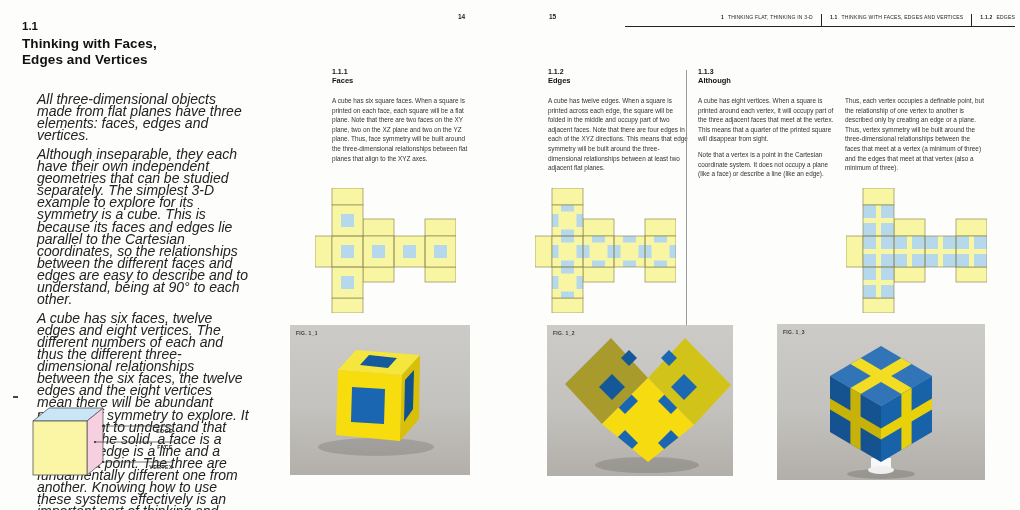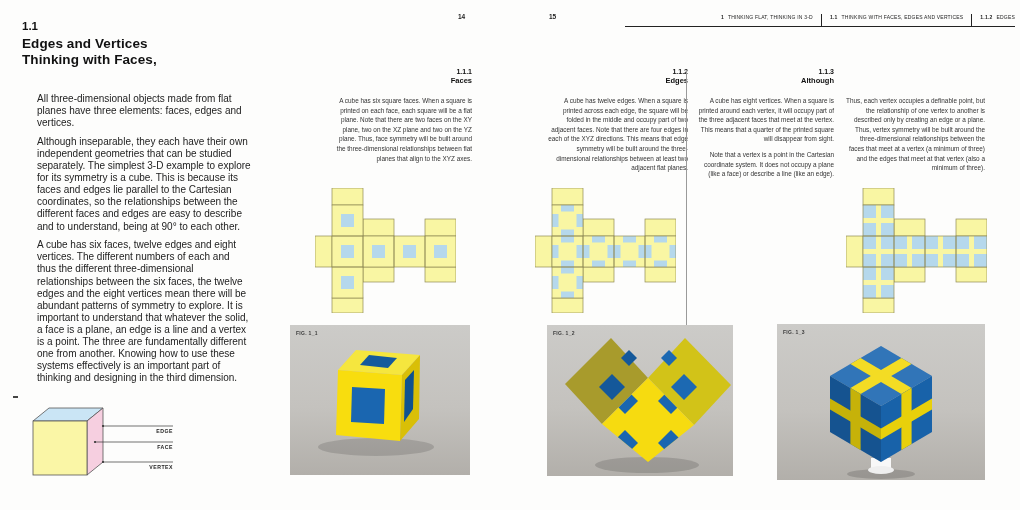--- a/index.html
+++ b/index.html
@@ -5,35 +5,35 @@
   html,body{margin:0;padding:0;background:#ffffff;}
   #spread{
     position:relative;width:1020px;height:510px;background:#fdfdfc;overflow:hidden;
     font-family:"Liberation Sans", sans-serif;color:#222;
   }
   
   .title-block{position:absolute;left:22px;top:20px;}
   .sec-num{font-size:11.5px;font-weight:700;color:#111;margin-bottom:4px;}
   .title-line{font-size:13.5px;font-weight:700;line-height:16px;color:#111;letter-spacing:.1px;}
   .body-col{position:absolute;left:37px;top:93px;width:214px;}
-  .body-col p{font-size:10px;line-height:12.1px;margin:0 0 6.6px 0;color:#222;}
+  .body-col p{font-size:14px;line-height:12.1px;margin:0 0 6.6px 0;color:#222;font-style:italic;}
   .margin-tick{position:absolute;left:13px;top:396px;width:5px;height:1.5px;background:#444;}
   #key-diagram{position:absolute;left:13px;top:398px;width:165px;height:82px;}
   #key-diagram text{font-size:5.2px;font-weight:700;fill:#222;letter-spacing:.5px;}
   
   .pagenum{position:absolute;top:13px;font-size:6.5px;font-weight:700;color:#222;}
   #pn-left{left:458px;}
   #pn-right{left:549px;}
   #header-rule{position:absolute;left:625px;top:26px;width:390px;height:1px;background:#222;}
   #crumbs{position:absolute;right:5px;top:14px;display:flex;align-items:flex-start;}
   .crumb{height:12px;display:flex;gap:4px;font-size:5px;letter-spacing:.2px;color:#222;white-space:nowrap;}
   .crumb .c-num{font-weight:700;}
   .crumb + .crumb{border-left:1px solid #222;padding-left:8px;margin-left:8px;}
   
-  .col{position:absolute;top:68px;width:140px;text-align:right;}
+  .col{position:absolute;top:68px;width:140px;}
   .col-num{font-size:7px;font-weight:700;line-height:8px;color:#111;}
   .col-title{font-size:7.5px;font-weight:700;line-height:9px;color:#111;}
   .col-head{margin-bottom:11px;}
   .col p{font-size:6.4px;line-height:9.6px;margin:0 0 6px 0;color:#333;}
   #col-faces{left:332px;}
   #col-edges{left:548px;}
   #col-vertices{left:698px;width:136px;}
   #col-vertices-cont{left:845px;top:96px;}
   #col-divider{position:absolute;left:686px;top:70px;width:1px;height:275px;background:#9a9a9a;}
   
@@ -49,22 +49,22 @@
   .photo svg{position:absolute;left:0;top:0;width:100%;height:100%;}
   .fig-label{position:absolute;top:5px;left:6px;font-size:5px;font-weight:700;color:#3c3c3c;letter-spacing:.3px;}
 </style>
 </head>
 <body>
 
 <div id="spread">
 
   <div class="title-block">
     <div class="sec-num">1.1</div>
+    <div class="title-line">Thinking with Faces,</div>
     <div class="title-line">Edges and Vertices</div>
-    <div class="title-line">Thinking with Faces,</div>
   </div>
 
   <div class="body-col">
     <p>All three-dimensional objects made from flat planes have three elements: faces, edges and vertices.</p>
     <p>Although inseparable, they each have their own independent geometries that can be studied separately. The simplest 3-D example to explore for its symmetry is a cube. This is because its faces and edges lie parallel to the Cartesian coordinates, so the relationships between the different faces and edges are easy to describe and to understand, being at 90° to each other.</p>
     <p>A cube has six faces, twelve edges and eight vertices. The different numbers of each and thus the different three-dimensional relationships between the six faces, the twelve edges and the eight vertices mean there will be abundant patterns of symmetry to explore. It is important to understand that whatever the solid, a face is a plane, an edge is a line and a vertex is a point. The three are fundamentally different one from another. Knowing how to use these systems effectively is an important part of thinking and designing in the third dimension.</p>
   </div>
 
   <div class="margin-tick"></div>
 

